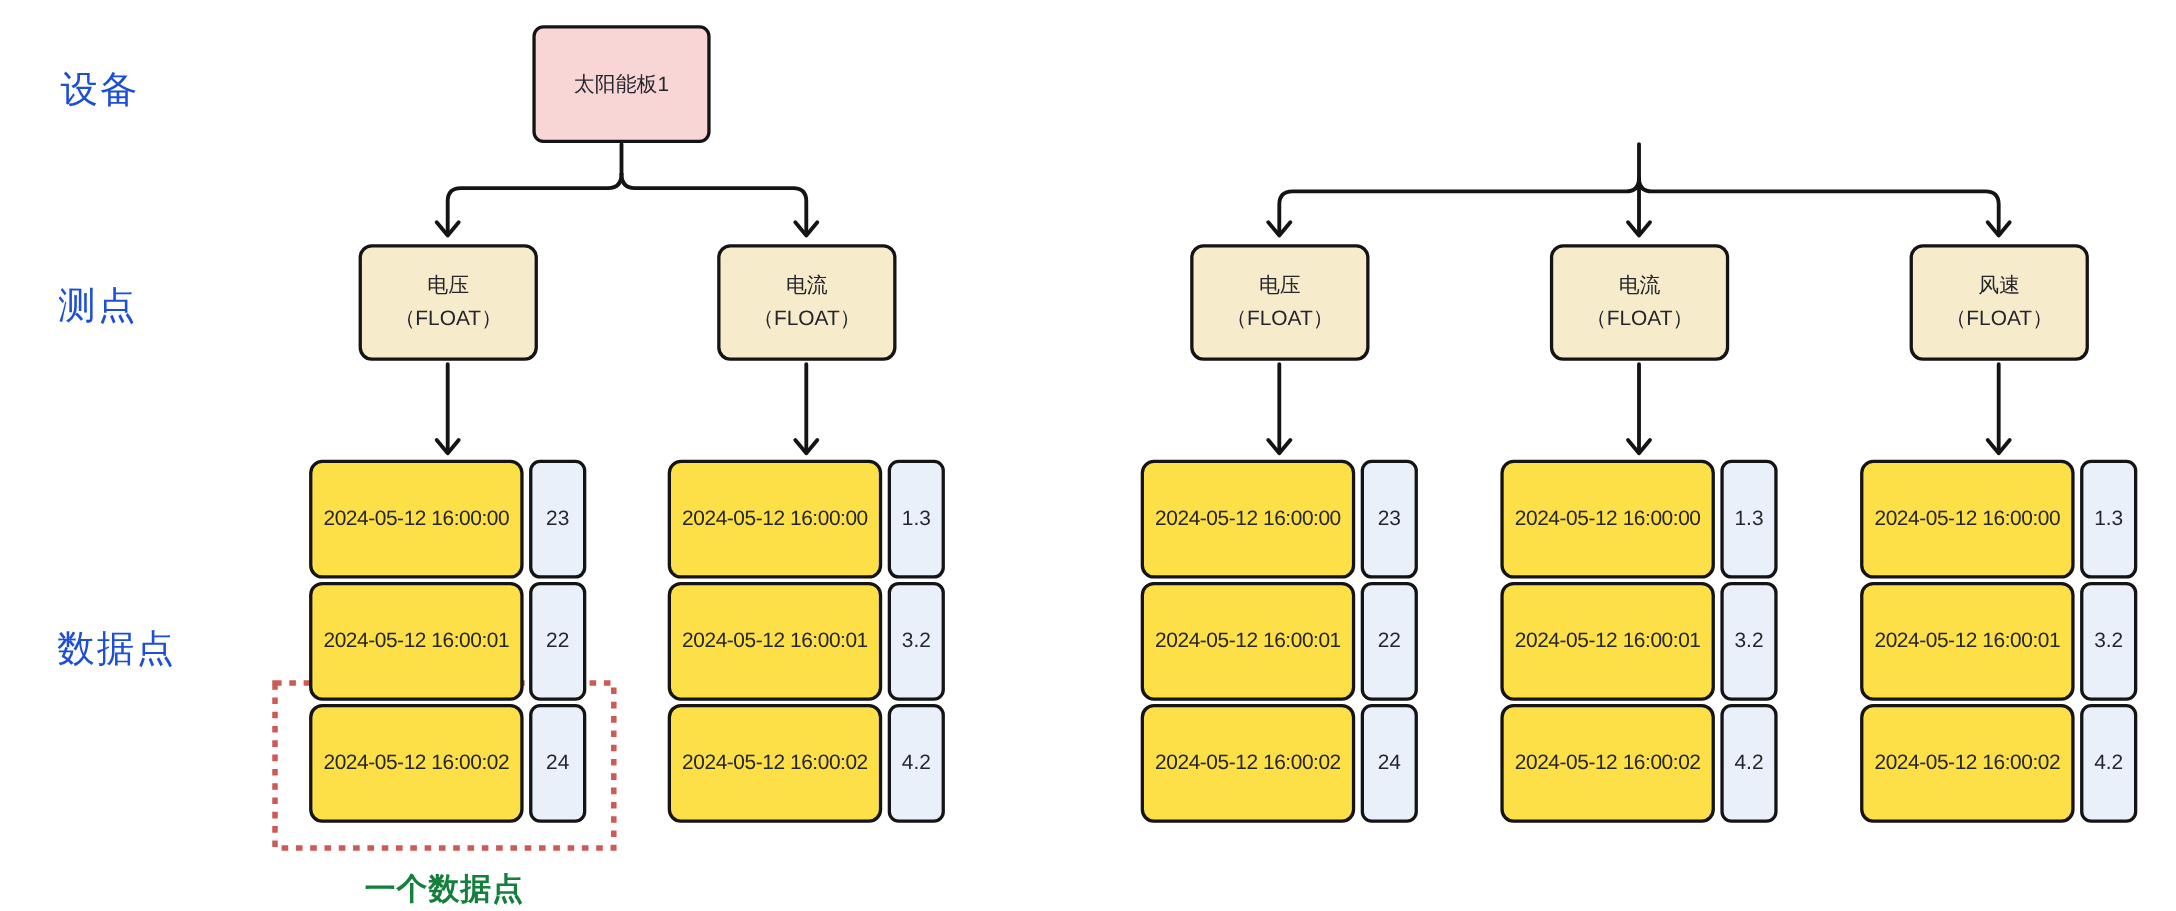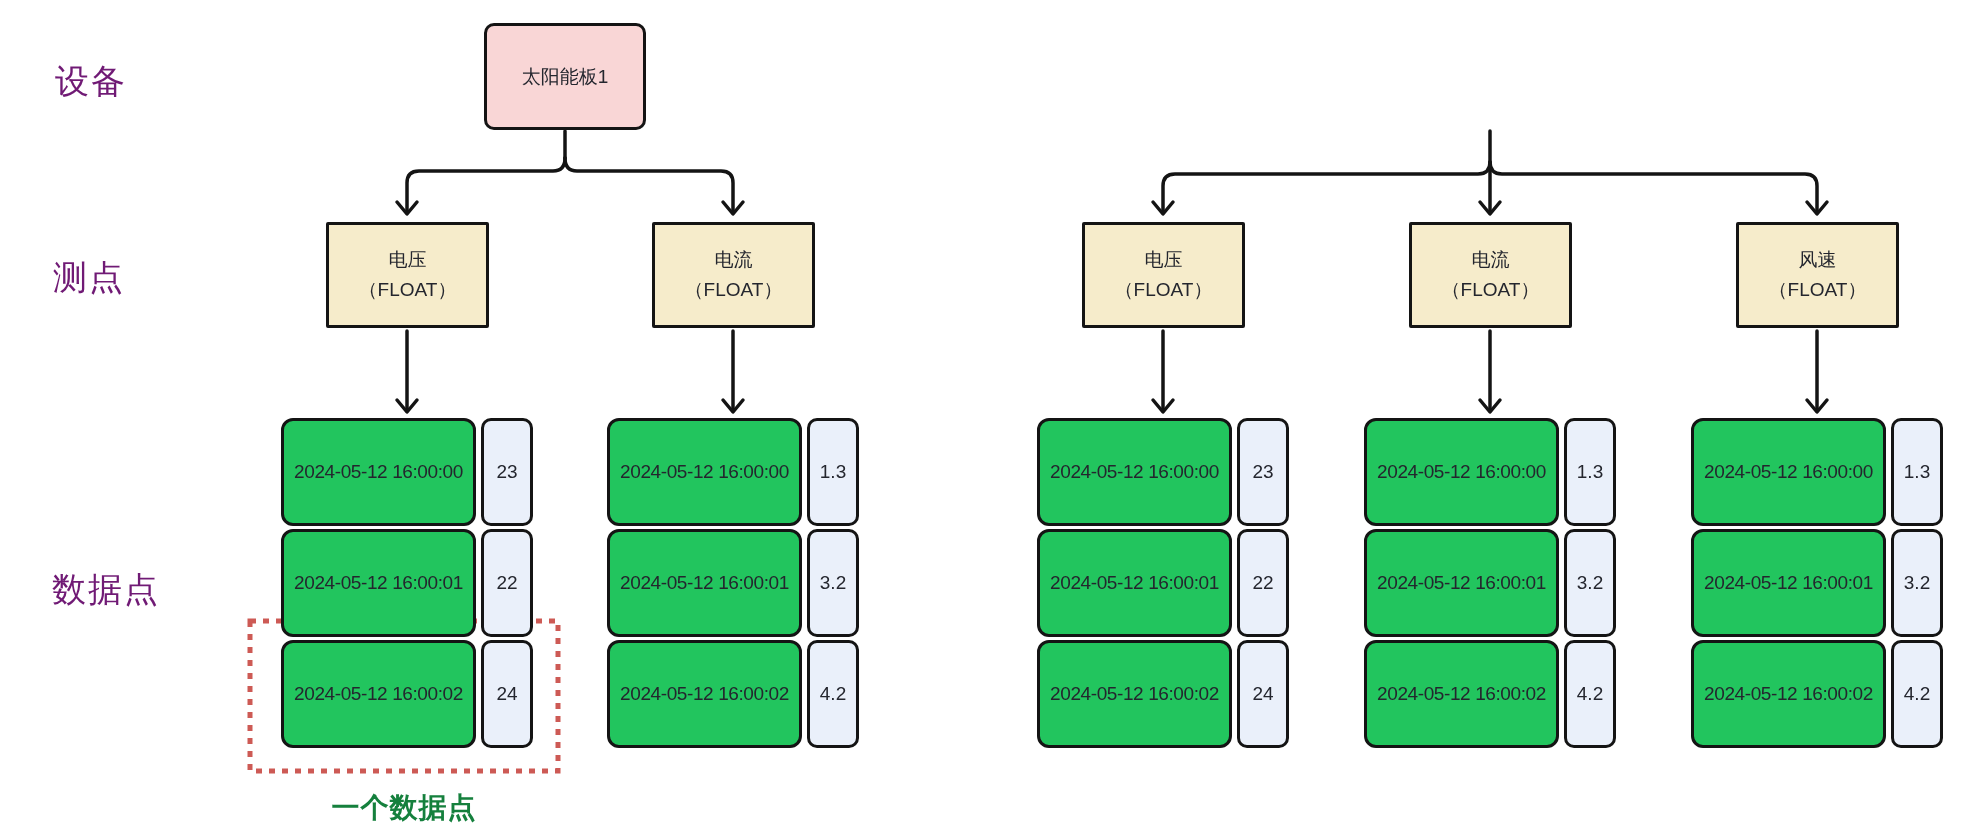--- a/index.html
+++ b/index.html
@@ -17,21 +17,21 @@
   .connector-layer {
     position: absolute;
     left: 0; top: 0;
     width: 1978px; height: 828px;
     z-index: 1;
   }
 
   .row-label {
     position: absolute;
     font-size: 34px;
-    color: #701a75;
+    color: #1d4ed8;
     letter-spacing: 2px;
     white-space: nowrap;
     z-index: 2;
   }
   .row-label.device   { left: 55px; top: 59px; }
   .row-label.measure  { left: 53px; top: 255px; }
   .row-label.datapt   { left: 52px; top: 567px; }
 
   .device-box {
     position: absolute;
@@ -61,39 +61,39 @@
   .column.c3 { left: 1037px; }
   .column.c4 { left: 1364px; }
   .column.c5 { left: 1691px; }
 
   .measure-box {
     width: 163px;
     height: 106px;
     margin: 0 auto 90px auto;
     background: #f6eccb;
     border: 3px solid #141414;
-    border-radius: 2px;
+    border-radius: 12px;
     display: flex;
     flex-direction: column;
     align-items: center;
     justify-content: center;
     font-size: 19px;
     line-height: 1.6;
     text-align: center;
   }
 
   .data-row {
     display: flex;
     gap: 5px;
     margin-bottom: 3px;
   }
   .time-cell {
     width: 195px;
     height: 108px;
-    background: #22c55e;
+    background: #fde047;
     border: 3px solid #141414;
     border-radius: 12px;
     display: flex;
     align-items: center;
     justify-content: center;
     font-size: 19px;
     letter-spacing: -0.4px;
     white-space: nowrap;
   }
   .value-cell {

